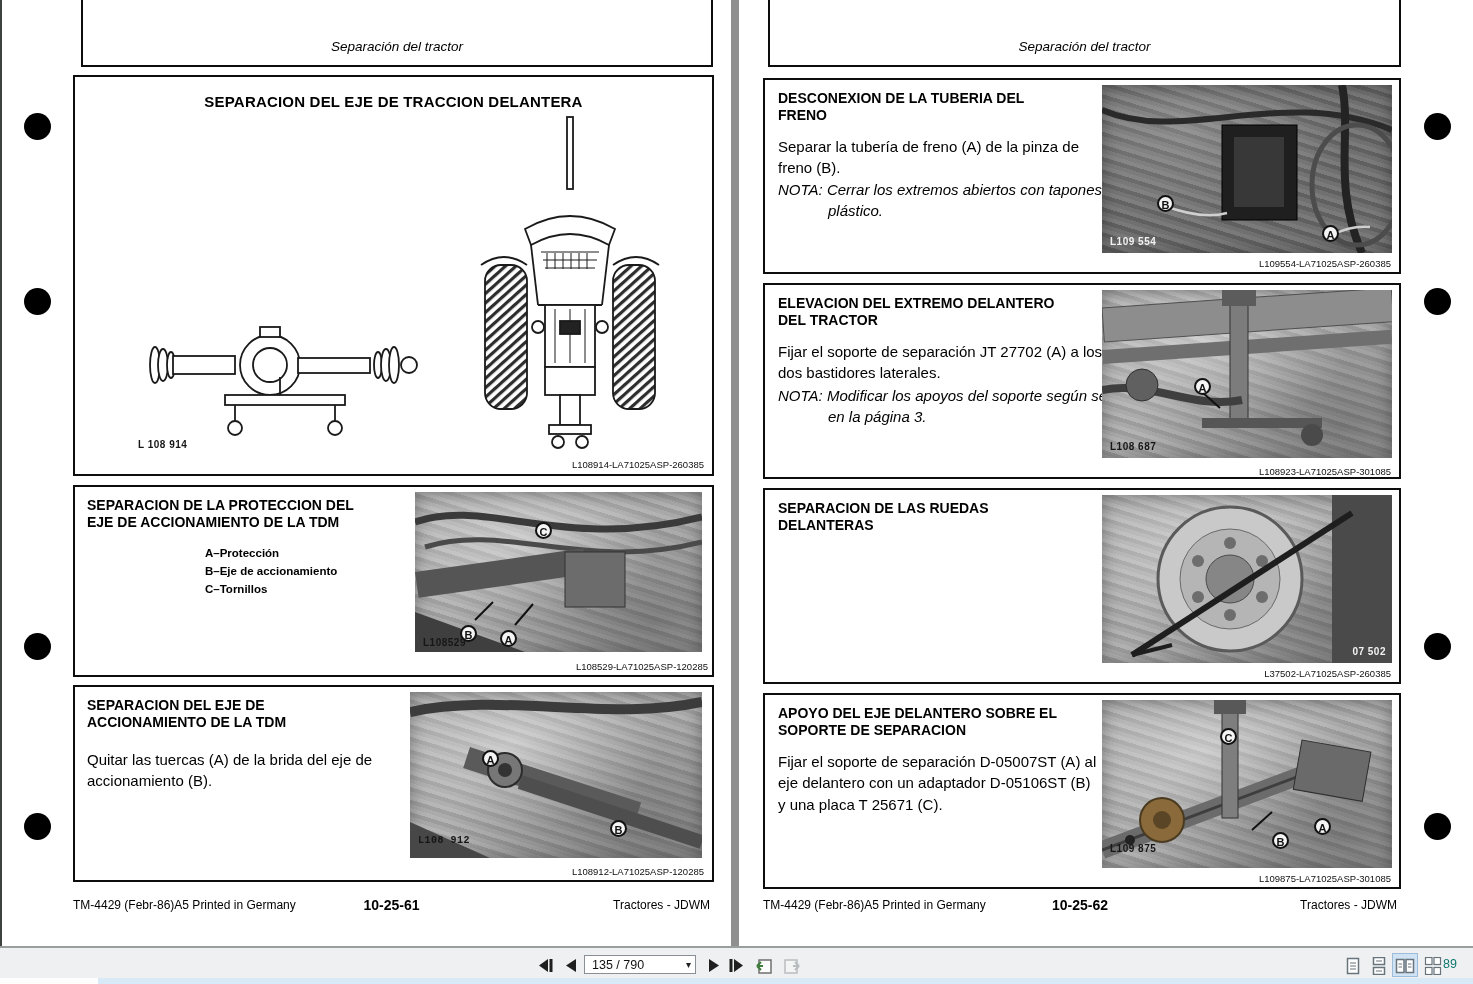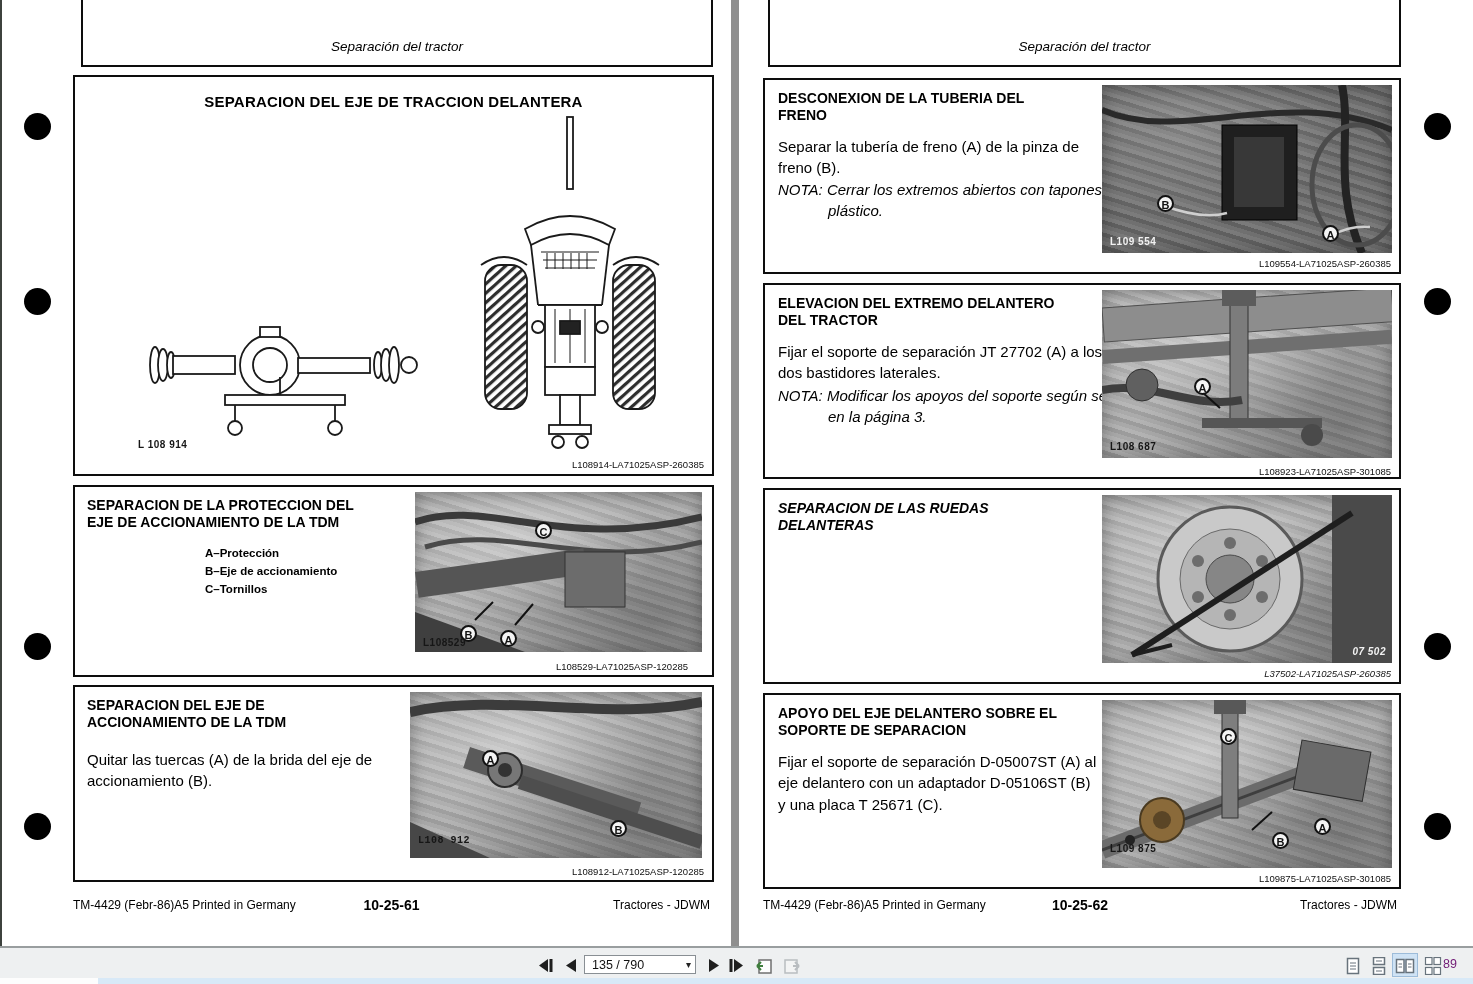--- a/index.html
+++ b/index.html
@@ -41,21 +41,21 @@
   .hole{position:absolute;width:27px;height:27px;border-radius:50%;background:#000;}
   .toolbar{position:absolute;left:0;top:946px;width:1473px;height:48px;background:#eef0f1;border-top:2px solid #999e9f;box-sizing:border-box;}
   .tb-btn{position:absolute;width:20px;height:18px;top:7px;background:transparent;border:none;padding:0;cursor:pointer;}
   .tb-btn svg{display:block;margin:2px auto 0;}
   .combo{position:absolute;left:584px;top:7px;width:112px;height:19px;background:#fff;border:1px solid #898f94;box-sizing:border-box;}
   .combo .val{position:absolute;left:7px;top:2px;font-size:12.5px;color:#111;}
   .combo .caret{position:absolute;right:4px;top:3px;font-size:10px;color:#222;}
   .view-icn{position:absolute;top:5px;width:22px;height:24px;background:transparent;border:1px solid transparent;padding:0;cursor:pointer;box-sizing:border-box;}
   .view-icn.active{background:#cfe3f5;border:1px solid #9dbcd9;}
   .view-icn svg{display:block;margin:2px auto 0;}
-  .zoom-text{position:absolute;left:1443px;top:9px;font-size:12.5px;color:#701a75;}
+  .zoom-text{position:absolute;left:1443px;top:9px;font-size:12.5px;color:#0f766e;}
   .bottom-strip-left{position:absolute;left:0;top:978px;width:98px;height:6px;background:#fdfdfd;}
   .bottom-strip-right{position:absolute;left:98px;top:978px;width:1375px;height:6px;background:#d8e9f7;}
 </style>
 </head>
 <body>
 
 <div class="page" style="left:2px;width:729px;"></div>
 <div class="page" style="left:739px;width:734px;"></div>
 <div class="page-gap"></div>
 <div class="window-edge"></div>
@@ -158,21 +158,21 @@
       <rect x="150" y="60" width="60" height="55" fill="#6c6c6c" stroke="#333"></rect>
       <path d="M0 120 L110 160 L0 160 Z" fill="#3f3f3f"></path>
       <line x1="60" y1="128" x2="78" y2="110" stroke="#111" stroke-width="2"></line>
       <line x1="100" y1="133" x2="118" y2="112" stroke="#111" stroke-width="2"></line>
     </svg>
     <span class="badge" style="left:120px;top:30px;">C</span>
     <span class="badge" style="left:45px;top:133px;">B</span>
     <span class="badge" style="left:85px;top:138px;">A</span>
     <div class="ph-label" style="left:8px;bottom:4px;">L108529</div>
   </div>
-  <div class="caption" style="right:24px;bottom:3px;margin-left:8px;">L108529-LA71025ASP-120285</div>
+  <div class="caption" style="right:4px;bottom:3px;margin-left:8px;">L108529-LA71025ASP-120285</div>
 </div>
 
 <div class="box" style="left:73px;top:685px;width:637px;height:193px;">
   <div class="sec-title" style="left:12px;top:10px;width:230px;">SEPARACION DEL EJE DE ACCIONAMIENTO DE LA TDM</div>
   <div class="para" style="left:12px;top:62px;width:310px;">Quitar las tuercas (A) de la brida del eje de accionamiento (B).</div>
   <div class="photo" style="left:335px;top:5px;width:292px;height:166px;">
     <svg class="ph-art" viewBox="0 0 292 166" preserveAspectRatio="none">
       <path d="M0 20 C 90 0, 200 30, 292 10" stroke="#3c3c3c" stroke-width="10" fill="none"></path>
       <rect x="60" y="55" width="180" height="22" fill="#5a5a5a" transform="rotate(18 60 55)"></rect>
       <circle cx="95" cy="78" r="17" fill="#777" stroke="#2c2c2c" stroke-width="2"></circle>
@@ -233,21 +233,21 @@
       <rect x="100" y="128" width="120" height="10" fill="#565656"></rect>
       <circle cx="210" cy="145" r="11" fill="#4a4a4a"></circle>
       <line x1="118" y1="118" x2="100" y2="102" stroke="#111" stroke-width="2"></line>
     </svg>
     <span class="badge" style="left:92px;top:88px;">A</span>
     <div class="ph-label" style="left:8px;bottom:6px;">L108 687</div>
   </div>
   <div class="caption" style="right:8px;bottom:0;margin-left:28px;">L108923-LA71025ASP-301085</div>
 </div>
 
-<div class="box" style="left:763px;top:488px;width:634px;height:192px;font-style:italic;">
+<div class="box" style="left:763px;top:488px;width:634px;height:192px;">
   <div class="sec-title" style="left:13px;top:10px;width:245px;">SEPARACION DE LAS RUEDAS DELANTERAS</div>
   <div class="photo" style="left:337px;top:5px;width:290px;height:168px;">
     <svg class="ph-art" viewBox="0 0 290 168" preserveAspectRatio="none">
       <rect x="230" y="0" width="60" height="168" fill="#4a4a4a"></rect>
       <circle cx="128" cy="84" r="72" fill="#c9c9c9" stroke="#5a5a5a" stroke-width="3"></circle>
       <circle cx="128" cy="84" r="50" fill="#b5b5b5" stroke="#6a6a6a"></circle>
       <circle cx="128" cy="84" r="24" fill="#868686" stroke="#4a4a4a"></circle>
       <circle cx="128" cy="48" r="6" fill="#6d6d6d"></circle>
         <circle cx="160" cy="66" r="6" fill="#6d6d6d"></circle>
       <circle cx="160" cy="102" r="6" fill="#6d6d6d"></circle>

